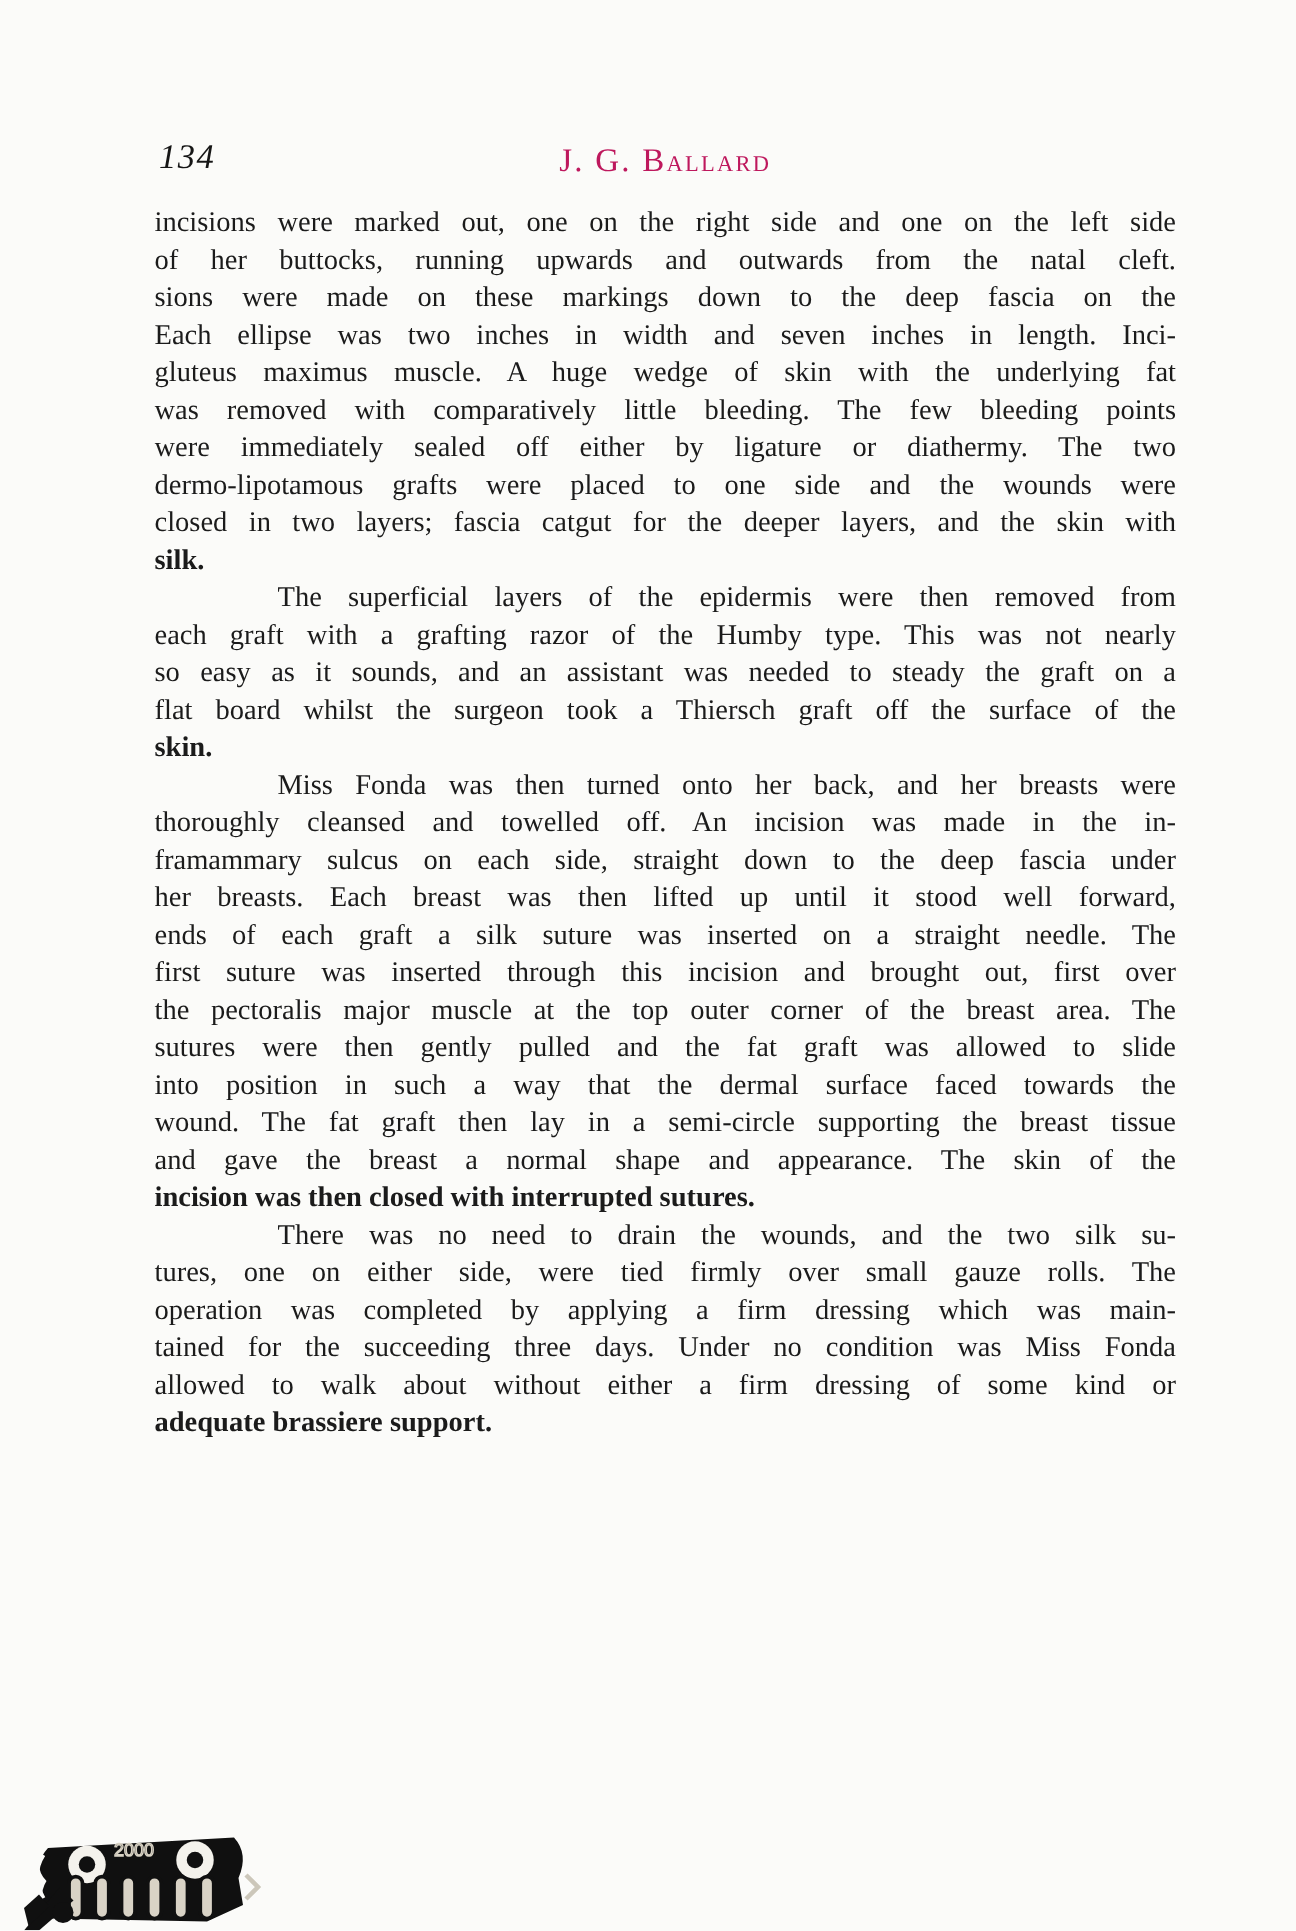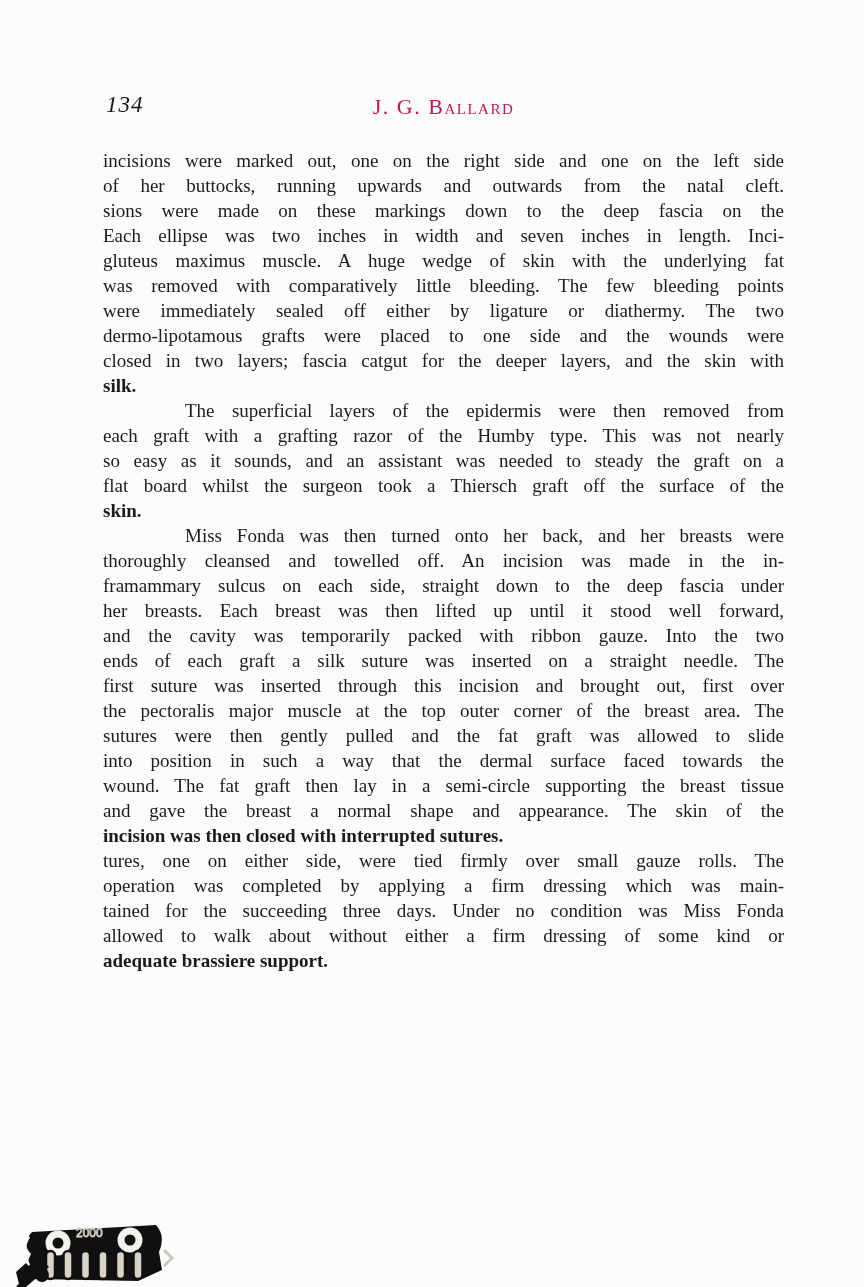--- a/index.html
+++ b/index.html
@@ -32,21 +32,21 @@
     width: 681px;
     text-align: center;
     font-variant: small-caps;
     font-size: 22px;
     letter-spacing: 1.5px;
     color: #be185d;
   }
   .text-block {
     position: absolute;
     left: 103px;
-    top: 148px;
+    top: 136px;
     width: 681px;
   }
   .line {
     font-size: 19px;
     line-height: 25px;
     height: 25px;
     overflow: hidden;
     text-align: justify;
     text-align-last: justify;
     color: #1b1b1b;
@@ -86,29 +86,29 @@
       <div class="line last">silk.</div>
       <div class="line indent">The superficial layers of the epidermis were then removed from</div>
       <div class="line">each graft with a grafting razor of the Humby type. This was not nearly</div>
       <div class="line">so easy as it sounds, and an assistant was needed to steady the graft on a</div>
       <div class="line">flat board whilst the surgeon took a Thiersch graft off the surface of the</div>
       <div class="line last">skin.</div>
       <div class="line indent">Miss Fonda was then turned onto her back, and her breasts were</div>
       <div class="line">thoroughly cleansed and towelled off. An incision was made in the in-</div>
       <div class="line">framammary sulcus on each side, straight down to the deep fascia under</div>
       <div class="line">her breasts. Each breast was then lifted up until it stood well forward,</div>
-      <div class="line">and the cavity was temporarily packed with ribbon gauze. Into the two</div>
       <div class="line">ends of each graft a silk suture was inserted on a straight needle. The</div>
       <div class="line">first suture was inserted through this incision and brought out, first over</div>
       <div class="line">the pectoralis major muscle at the top outer corner of the breast area. The</div>
       <div class="line">sutures were then gently pulled and the fat graft was allowed to slide</div>
       <div class="line">into position in such a way that the dermal surface faced towards the</div>
       <div class="line">wound. The fat graft then lay in a semi-circle supporting the breast tissue</div>
       <div class="line">and gave the breast a normal shape and appearance. The skin of the</div>
       <div class="line last">incision was then closed with interrupted sutures.</div>
+      <div class="line indent">There was no need to drain the wounds, and the two silk su-</div>
       <div class="line">tures, one on either side, were tied firmly over small gauze rolls. The</div>
       <div class="line">operation was completed by applying a firm dressing which was main-</div>
       <div class="line">tained for the succeeding three days. Under no condition was Miss Fonda</div>
       <div class="line">allowed to walk about without either a firm dressing of some kind or</div>
       <div class="line last">adequate brassiere support.</div>
     </div>
 
   <div class="stamp">
     <svg width="160" height="67" viewBox="0 0 160 67" xmlns="http://www.w3.org/2000/svg">
 

